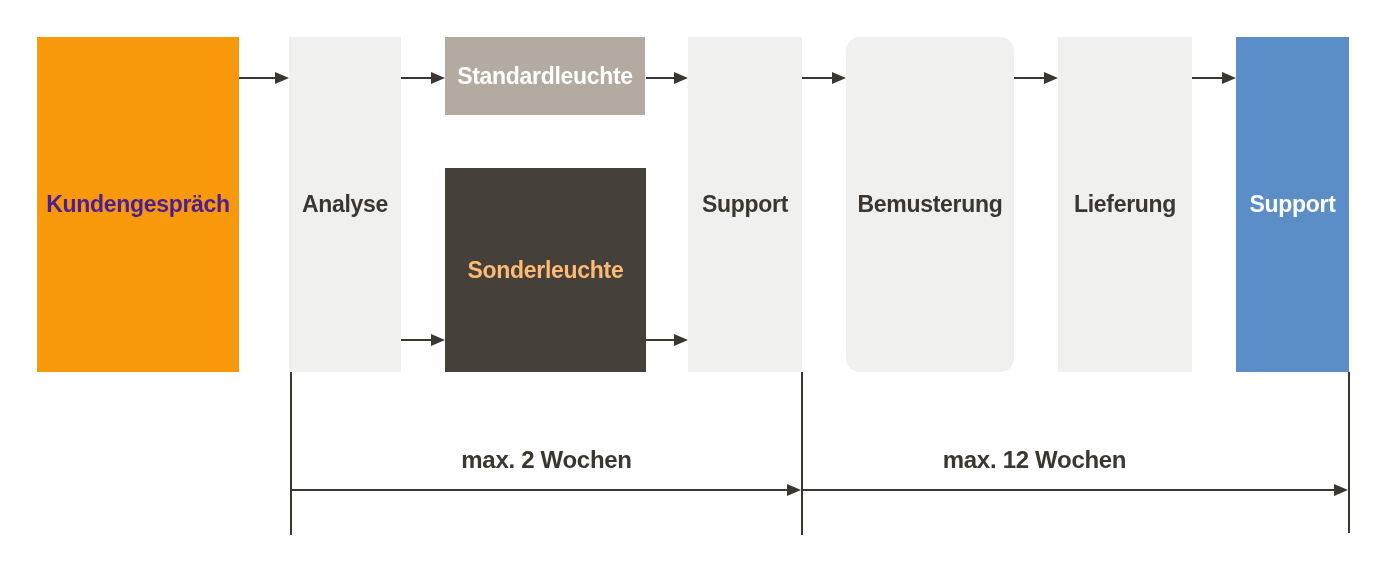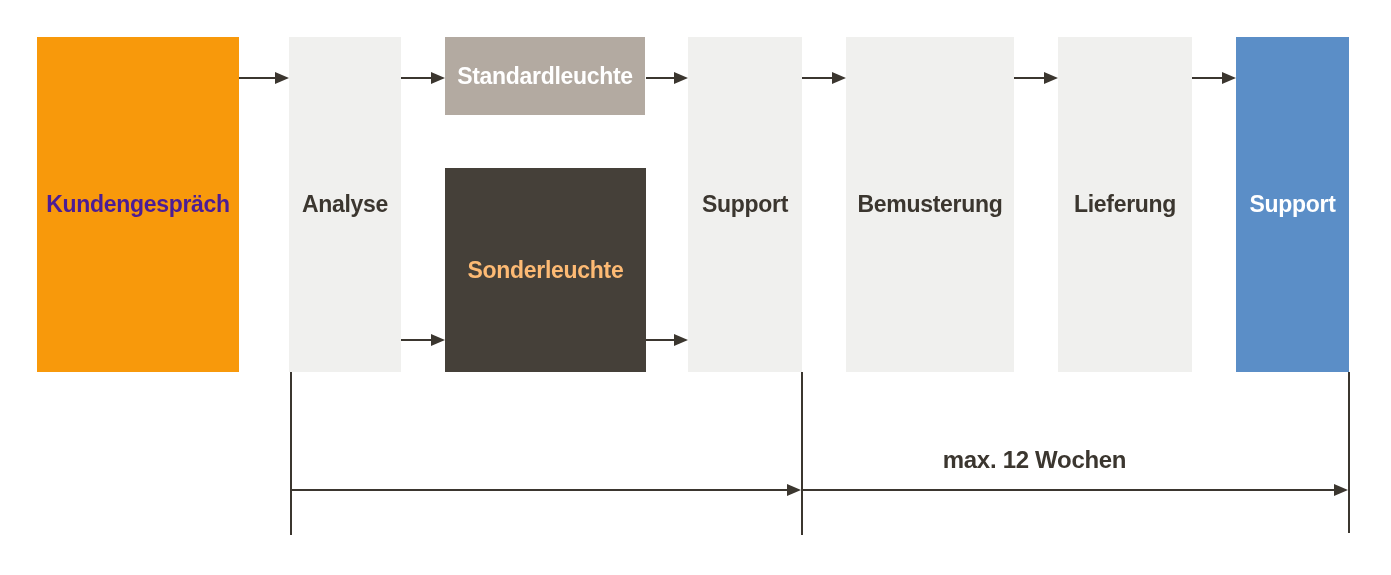--- a/index.html
+++ b/index.html
@@ -26,21 +26,21 @@
   .gray    { background: #F0F0EE; color: #3B362F; }
   .taupe   { background: #B3AAA1; color: #ffffff; }
   .darkbox { background: #454039; color: #fdba74; }
   .blue    { background: #5B8EC7; color: #ffffff; }
 
   .n-kundengespraech { left: 37px;   top: 37px;  width: 202px; height: 335px; }
   .n-analyse         { left: 289px;  top: 37px;  width: 112px; height: 335px; }
   .n-standardleuchte { left: 445px;  top: 37px;  width: 200px; height: 78px;  }
   .n-sonderleuchte   { left: 445px;  top: 168px; width: 201px; height: 204px; }
   .n-angebot         { left: 688px;  top: 37px;  width: 114px; height: 335px; }
-  .n-bemusterung     { left: 846px;  top: 37px;  width: 168px; height: 335px; }
+  .n-bemusterung     { left: 846px;  top: 37px;  width: 168px; height: 335px; border-radius: 14px; }
   .n-lieferung       { left: 1058px; top: 37px;  width: 134px; height: 335px; }
   .n-support         { left: 1236px; top: 37px;  width: 113px; height: 335px; }
 
   .arrow {
     position: absolute;
     height: 2px;
     background: #3B362F;
   }
   .arrow::after {
     content: "";
@@ -131,15 +131,16 @@
   <div class="arrow e7"></div>
   <div class="arrow e8"></div>
 
   <div class="vline v1"></div>
   <div class="vline v2"></div>
   <div class="vline v3"></div>
 
   <div class="arrow t1"></div>
   <div class="arrow t2"></div>
 
+  <div class="tl-label l1">max. 2 Wochen</div>
   <div class="tl-label l2">max. 12 Wochen</div>
 
 </div>
 
 </body></html>

